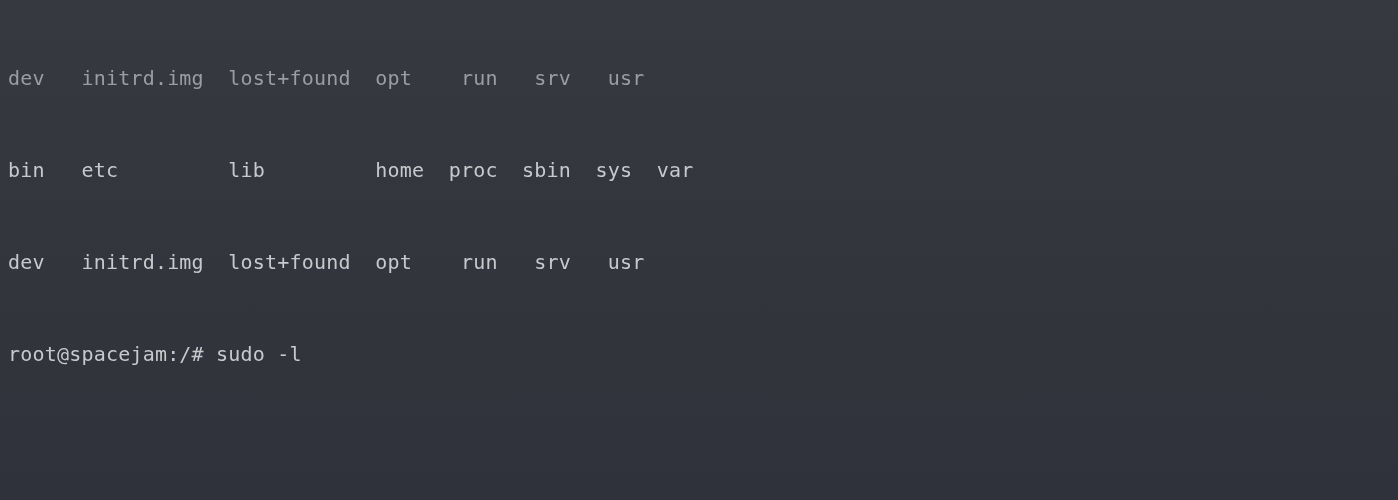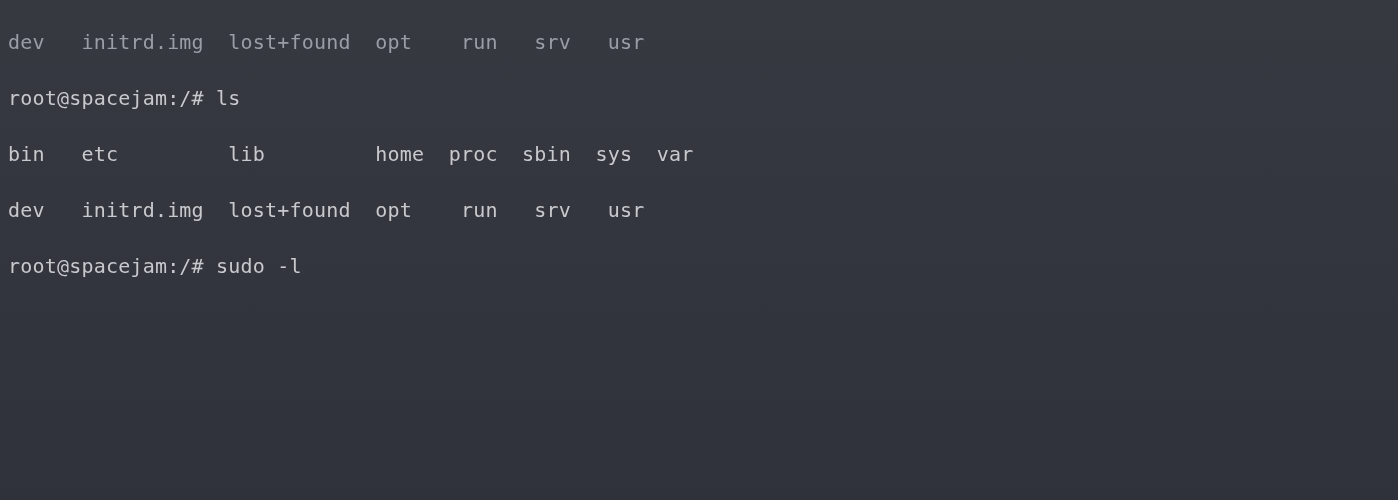--- a/index.html
+++ b/index.html
@@ -12,29 +12,28 @@
     font-size: 20px;
     line-height: 28px;
     color: #c8c9cd;
     overflow: hidden;
   }
   .term {
     padding: 0 8px 0 8px;
     white-space: pre;
     letter-spacing: 0.2px;
   }
-  .line { display: block; }
+  .line { display: block; margin-top: 36px; }
   .dim { color: #9a9da5; }
 </style>
 </head>
 <body>
 
 <div class="term">
 <span class="line dim">dev   initrd.img  lost+found  opt    run   srv   usr</span>
-<span class="line">root@spacejam:/# ls</span>
 <span class="line">bin   etc         lib         home  proc  sbin  sys  var</span>
 <span class="line">dev   initrd.img  lost+found  opt    run   srv   usr</span>
 <span class="line">root@spacejam:/# sudo -l</span>
 
 
 
 
 <span class="line"></span>
 
 

